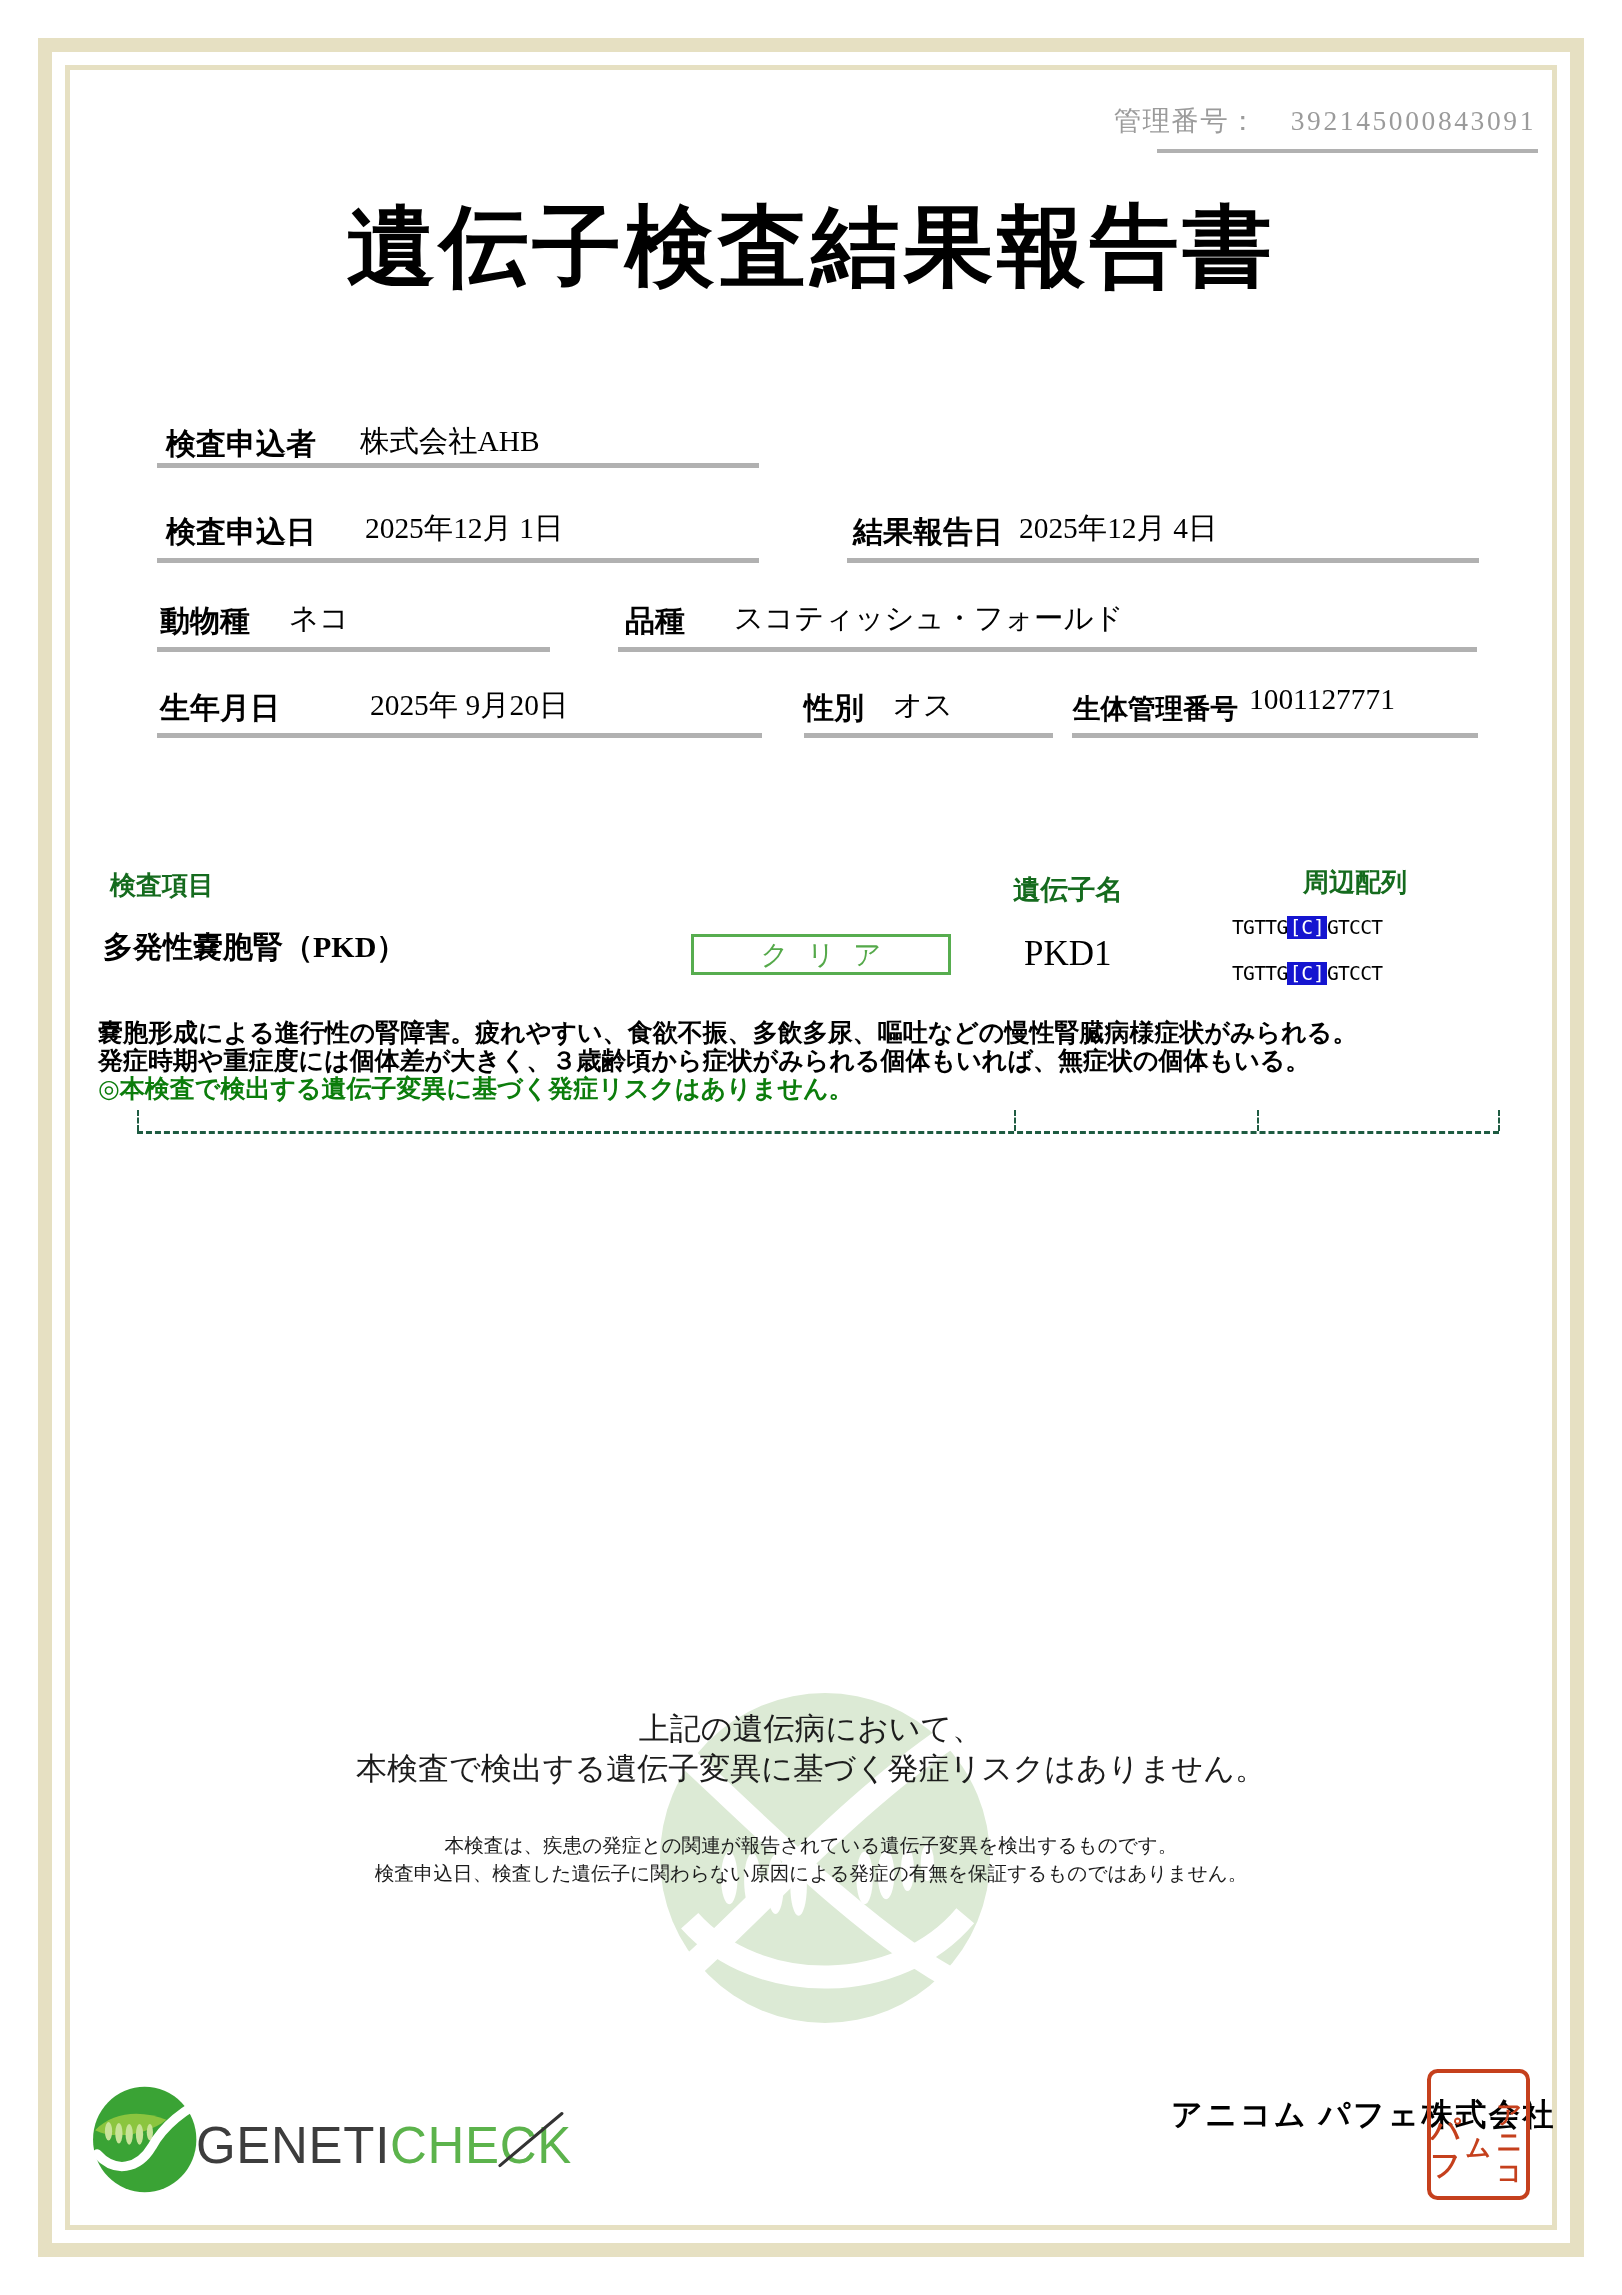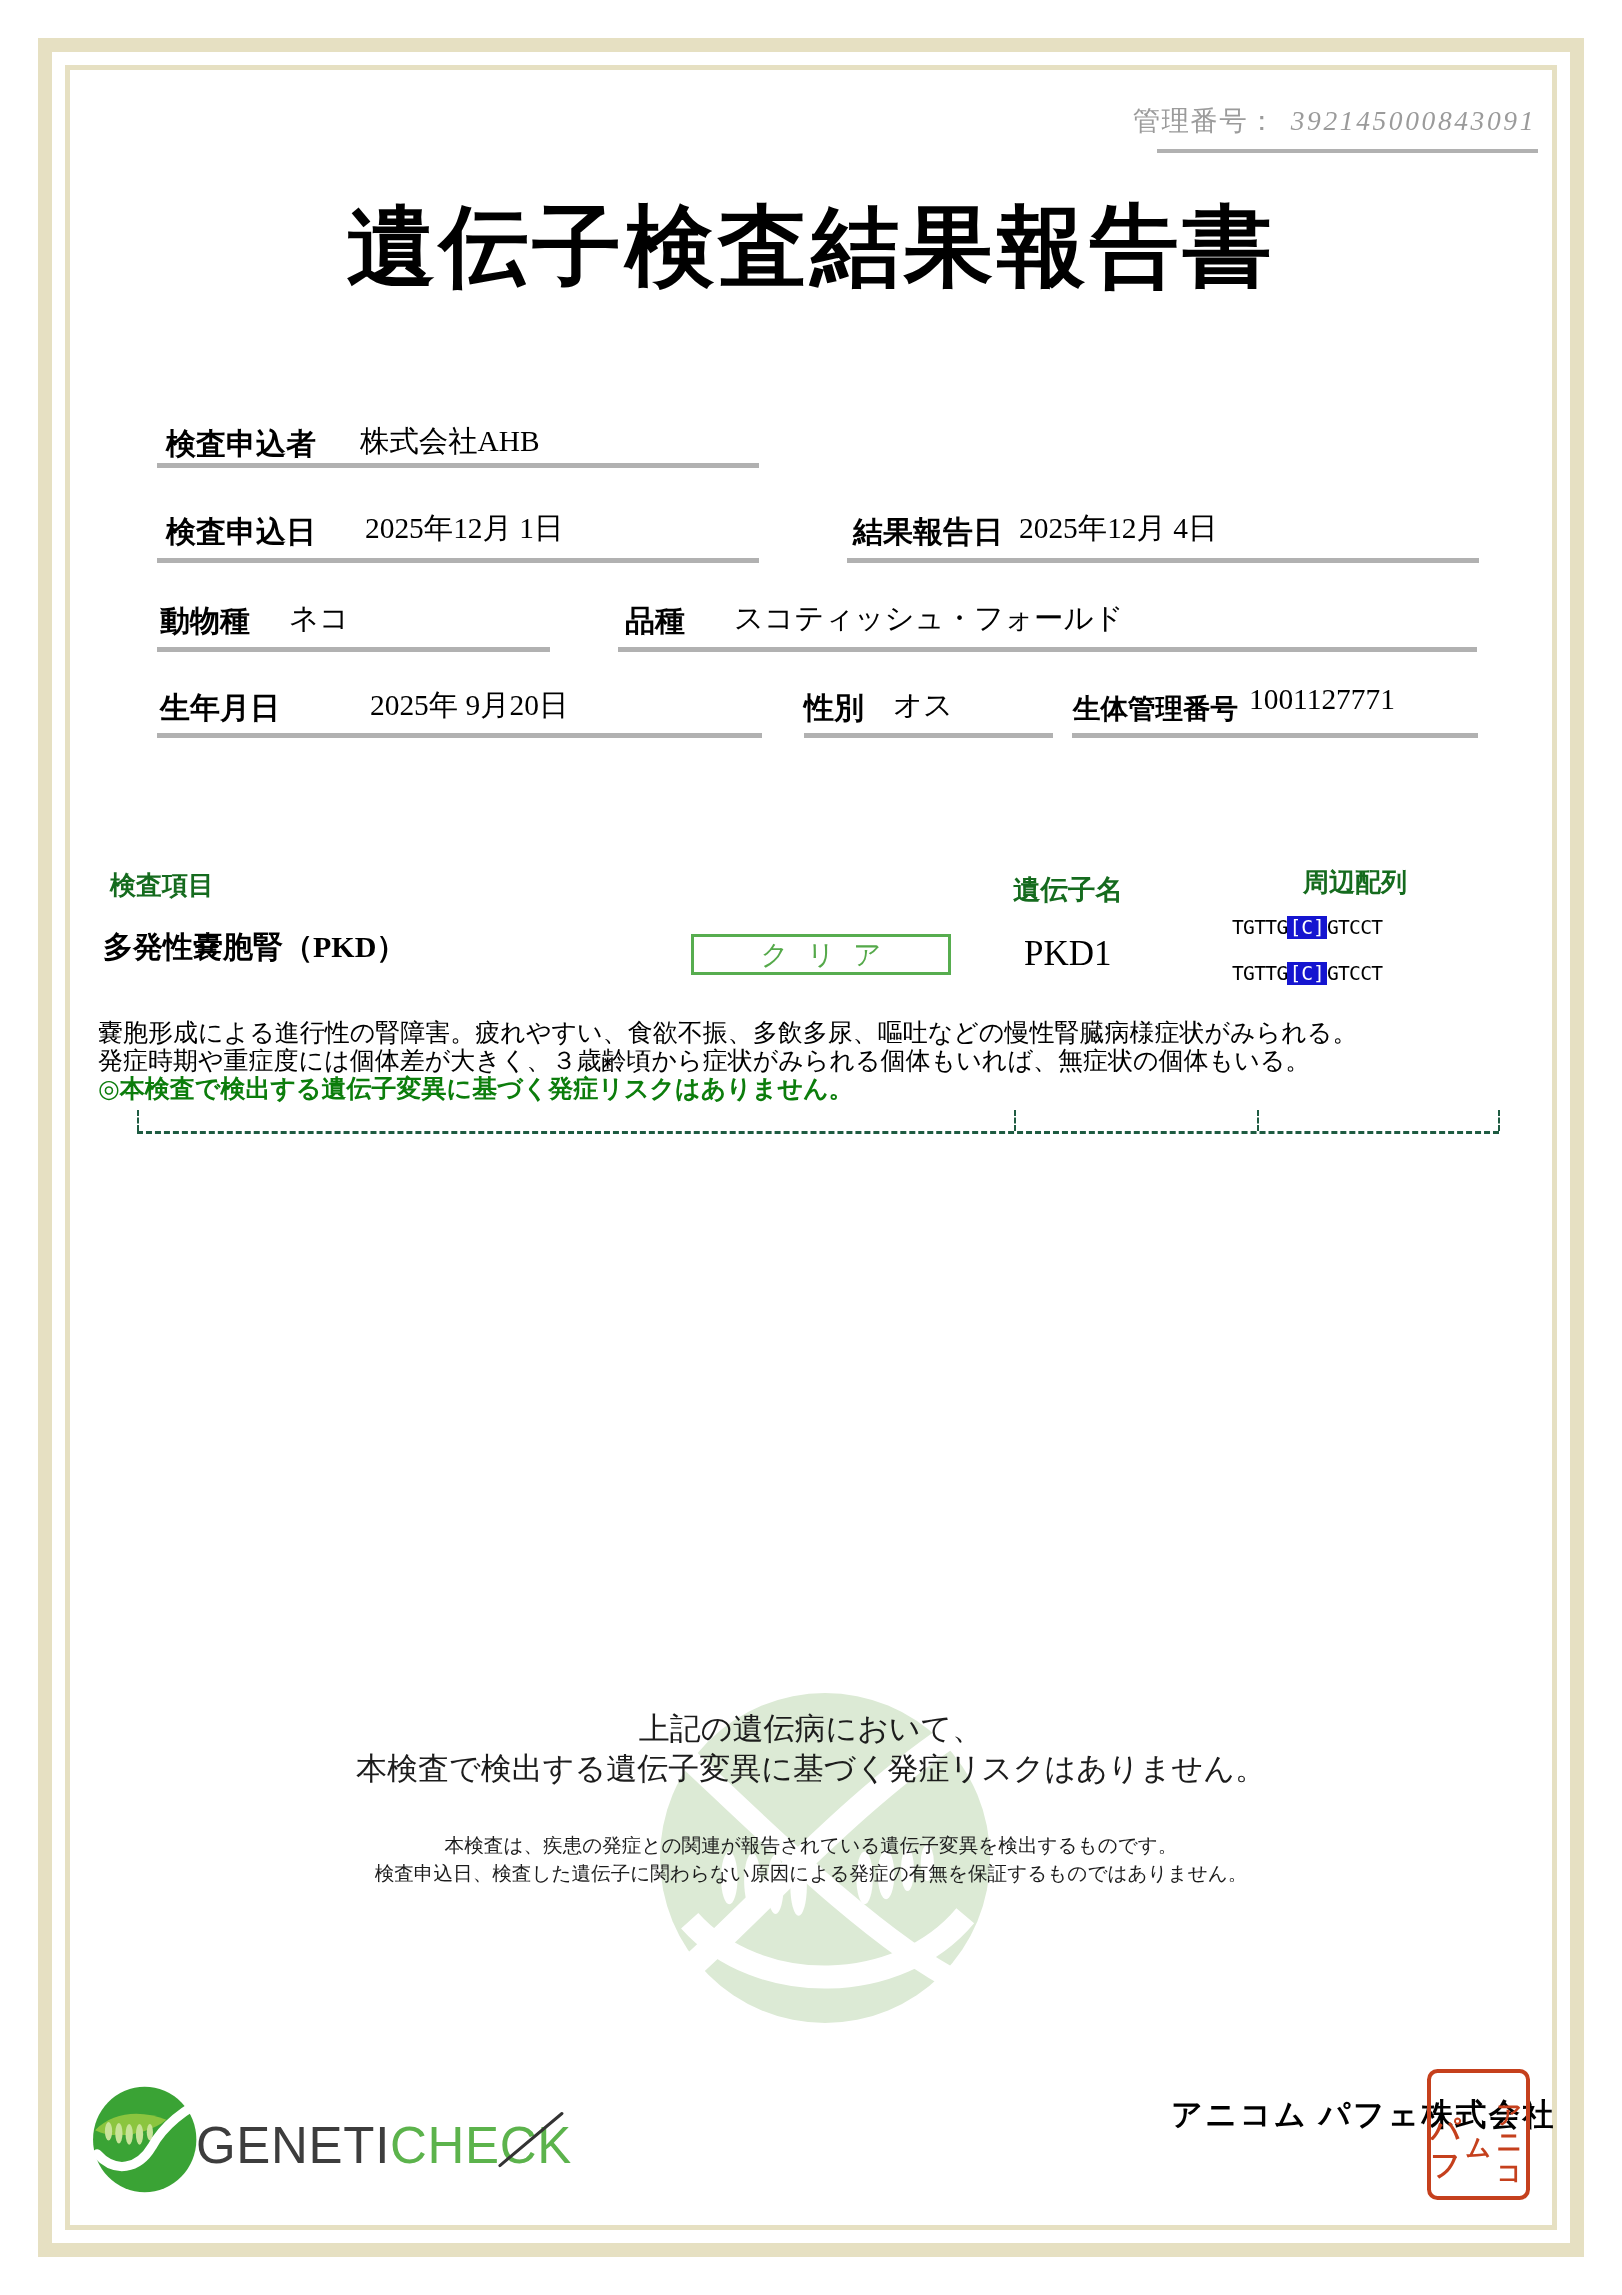--- a/index.html
+++ b/index.html
@@ -6,41 +6,41 @@
   .page {position:relative; width:1622px; height:2295px; background:#ffffff; overflow:hidden;
          font-family:"Liberation Serif","DejaVu Serif",serif; color:#000;}
   .abs {position:absolute;}
   
   .frame-outer {position:absolute; left:38px; top:38px; right:38px; bottom:38px;
                 border:14.4px solid #e6e0c2; pointer-events:none;}
   .frame-inner {position:absolute; left:65px; top:65px; right:65px; bottom:65px;
                 border:5.9px solid #e6e0c2; pointer-events:none;}
   
   .mgmt {top:103px; right:86px; font-size:27.5px; color:#9b9b9b; letter-spacing:1.3px; white-space:nowrap;}
-  .mgmt .num {margin-left:14px; letter-spacing:2.6px;font-style:italic;}
+  .mgmt .num {margin-left:33px; letter-spacing:2.6px;}
   .mgmt-underline {left:1157px; top:149px; width:381px; height:3.9px; background:#b1b1b1;}
   
   .title {left:0; top:196px; width:100%; text-align:center; font-size:89px; font-weight:700;
           letter-spacing:3.9px; margin:0; line-height:1.15;}
   
   .lbl {font-weight:700; font-size:30px; white-space:nowrap;}
   .lbl-sm {font-weight:700; font-size:27.5px; white-space:nowrap;}
   .val {font-size:29.4px; white-space:nowrap;}
   .uline {height:4.6px; background:#b1b1b1;}
   
   .col-head {font-weight:700; font-size:26px; color:#156b1e; white-space:nowrap;}
   .item-name {font-weight:700; font-size:30px; white-space:nowrap;}
   .clear-box {left:691px; top:934px; width:260px; height:41px; border:3.3px solid #57ad4f;
               box-sizing:border-box; display:flex; align-items:center; justify-content:center;}
   .clear-text {color:#55a94a; font-size:27.5px; letter-spacing:18.3px; padding-left:18.3px; font-weight:500;}
   .gene-name {font-size:35px; white-space:nowrap;}
   .seq {font-family:"DejaVu Sans Mono","Liberation Mono",monospace; font-size:19.6px;
         letter-spacing:-0.7px; white-space:nowrap;}
   .seq .variant {background:#1515d0; color:#ffffff; padding:0 2px; letter-spacing:0;}
-  .desc {font-weight:400; font-size:25px; white-space:nowrap;}
+  .desc {font-weight:700; font-size:25px; white-space:nowrap;}
   .risk {font-weight:700; font-size:25px; color:#0c7d0c; white-space:nowrap;}
   .dash-h {left:137px; top:1131px; width:1362px; height:0; border-top:3.3px dashed #1e5b41;}
   .dash-v {top:1110px; height:21px; width:0; border-left:2.6px dashed #1e5b41;}
   
   .watermark {left:660px; top:1693px;}
   .sum-line {left:0; width:100%; text-align:center; font-family:"Liberation Sans","DejaVu Sans",sans-serif;
              font-size:31px; color:#1c1c1c; white-space:nowrap;}
   .sum-note {left:0; width:100%; text-align:center; font-family:"Liberation Sans","DejaVu Sans",sans-serif;
              font-size:19.6px; color:#1c1c1c; white-space:nowrap;margin-top:13px;}
   

